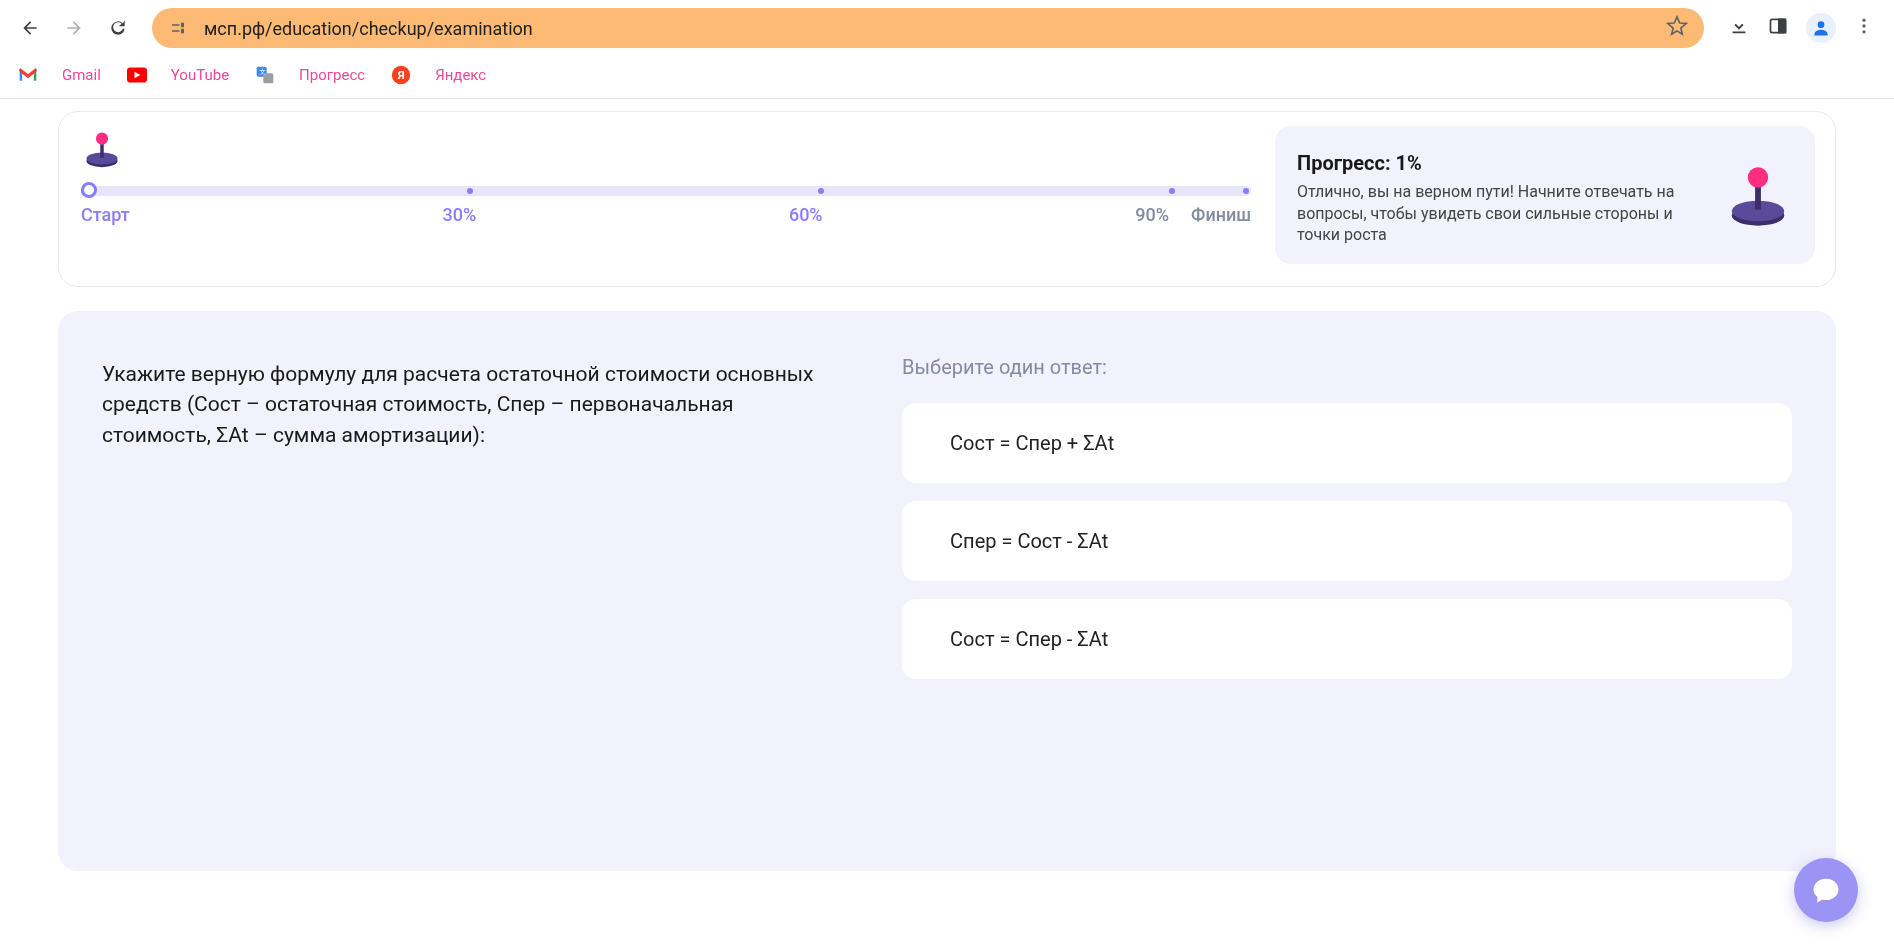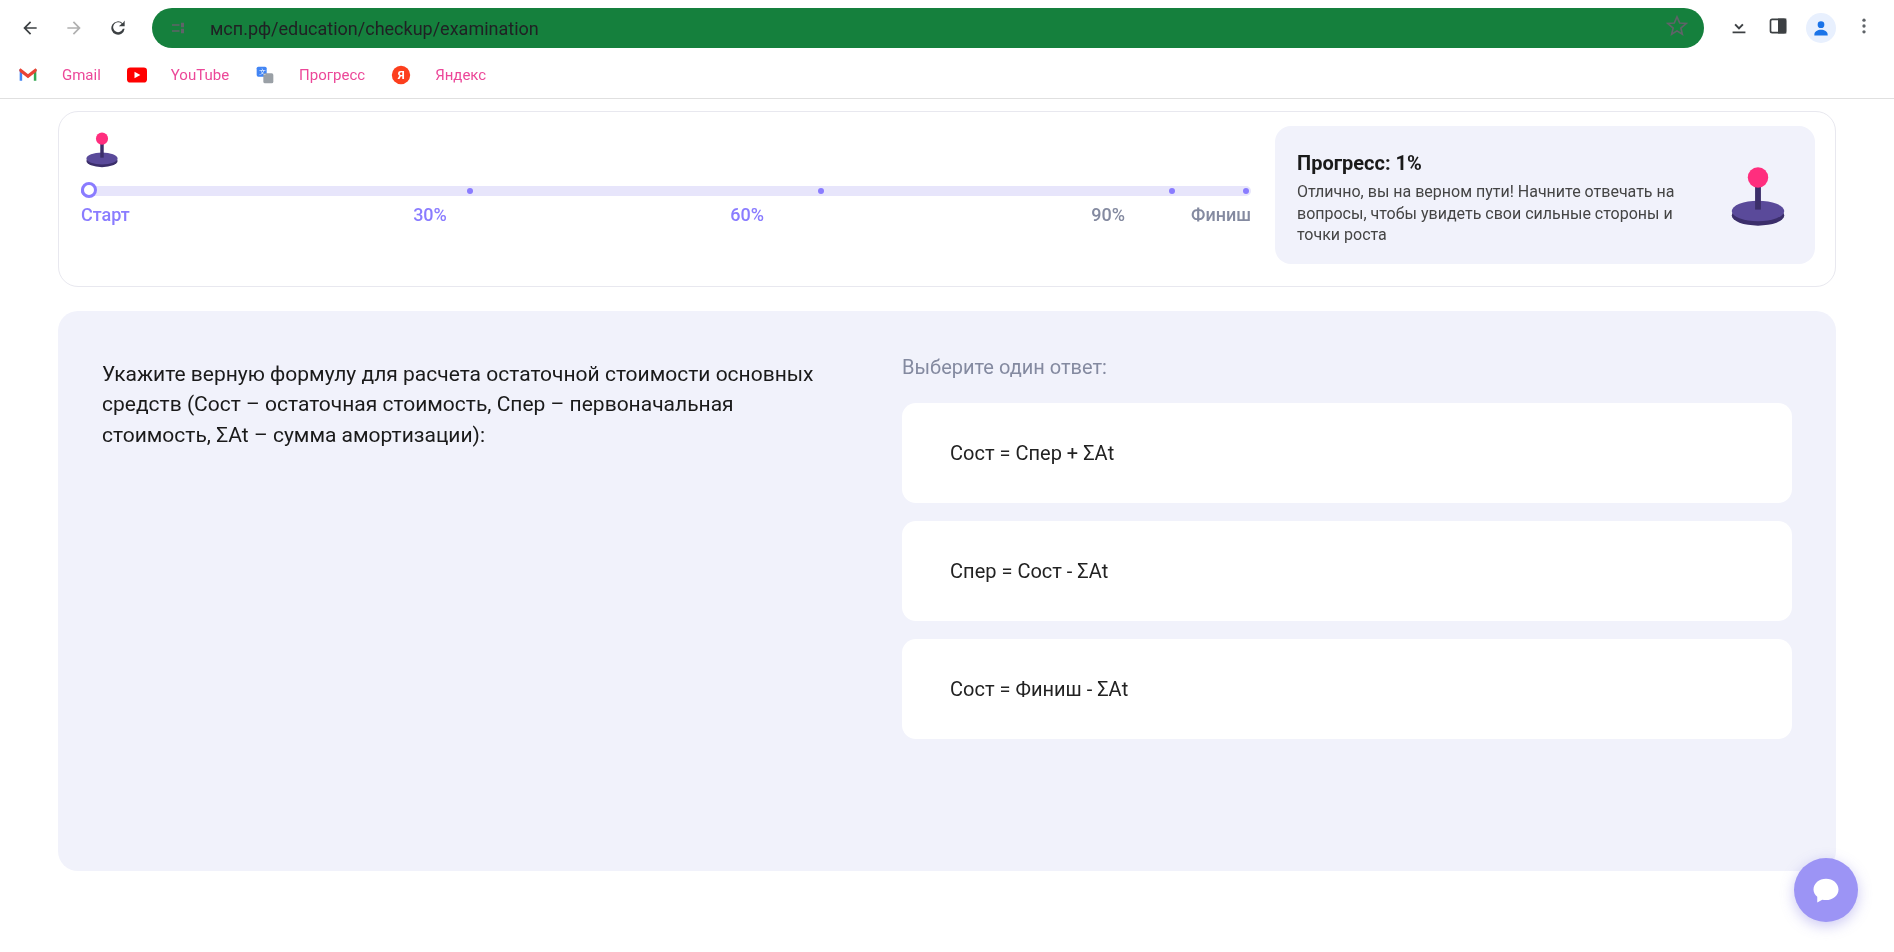--- a/index.html
+++ b/index.html
@@ -2,21 +2,21 @@
 <html><head>
 <meta charset="utf-8">
 <style>
   * { box-sizing: border-box; margin: 0; padding: 0; }
   body { font-family: -apple-system, BlinkMacSystemFont, 'Segoe UI', Roboto, Arial, sans-serif; background: #fff; color: #1a1a1a; width: 1894px; height: 952px; overflow: hidden; }
 
   
   .toolbar { display: flex; align-items: center; padding: 6px 12px; gap: 8px; height: 56px; }
   .nav-btn { width: 36px; height: 36px; border-radius: 50%; display: flex; align-items: center; justify-content: center; color: #5f6368; cursor: pointer; }
   .nav-btn.disabled { color: #b0b0b0; }
-  .addr { flex: 1; display: flex; align-items: center; background: #15803d; border-radius: 22px; height: 40px; padding: 0 16px; margin: 0 8px; gap: 22px; color: #3c4043; }
+  .addr { flex: 1; display: flex; align-items: center; background: #fdba74; border-radius: 22px; height: 40px; padding: 0 16px; margin: 0 8px; gap: 16px; color: #3c4043; }
   .site-icon { width: 20px; height: 20px; display: flex; align-items: center; justify-content: center; color: #5f6368; font-size: 15px; }
   .addr-text { font-size: 18px; color: #202124; }
   .star { margin-left: auto; color: #5f6368; }
   .right-icons { display: flex; align-items: center; gap: 18px; padding: 0 8px; color: #3c4043; }
   .avatar-chip { width: 30px; height: 30px; border-radius: 50%; background: #e8f0fe; display: flex; align-items: center; justify-content: center; }
   .avatar-chip svg { fill: #1a73e8; }
 
   .bookmarks { display: flex; align-items: center; gap: 26px; padding: 6px 18px 10px; height: 42px; }
   .bm { display: flex; align-items: center; gap: 24px; font-size: 15px; color: #ec4899; cursor: pointer; }
   .bm-icon { width: 20px; height: 20px; display: flex; align-items: center; justify-content: center; }
@@ -25,33 +25,33 @@
   
   .page { padding: 12px 58px; }
   .progress-card { background: #fff; border: 1px solid #e8e8ef; border-radius: 20px; padding: 14px 20px 22px; display: flex; gap: 24px; align-items: flex-start; }
   .progress-left { flex: 1; padding: 4px 0 0 2px; }
   .joy-small { width: 42px; height: 38px; margin-bottom: 4px; }
   .track { position: relative; height: 10px; background: #e7e5fb; border-radius: 6px; margin: 10px 0 8px; }
   .track-fill { position: absolute; left: 0; width: 1%; height: 10px; border-radius: 6px; background: #8a7cff; }
   .thumb { position: absolute; top: -4px; left: 0; width: 16px; height: 16px; border-radius: 50%; background: #fff; border: 3px solid #8a7cff; }
   .tick { position: absolute; top: 2px; width: 6px; height: 6px; border-radius: 50%; background: #8a7cff; }
   .labels { display: flex; justify-content: space-between; font-size: 18px; color: #8a7cff; font-weight: 500; }
-  .labels span:last-child { color: #848aa0; margin-left: 44px; }
+  .labels span:last-child { color: #848aa0; }
   .progress-right { width: 540px; background: #f1f2fb; border-radius: 16px; padding: 18px 22px; display: flex; gap: 18px; align-items: center; }
   .pr-text { flex: 1; margin-top: 7px; }
   .pr-title { font-weight: 700; font-size: 20px; margin-bottom: 6px; }
   .pr-desc { font-size: 16px; color: #444; line-height: 1.35; }
   .joy-big { width: 70px; height: 70px; }
 
   .exam { background: #f1f2fb; border-radius: 20px; margin-top: 24px; display: flex; min-height: 560px; }
   .exam-left { width: 45%; padding: 48px 44px; }
   .exam-q { font-size: 21px; font-weight: 400; line-height: 1.45; color: #1a1a1a; }
   .exam-right { flex: 1; padding: 44px 44px; }
   .exam-hint { color: #848aa0; font-size: 20px; margin-bottom: 24px; }
-  .answer { background: #fff; border-radius: 14px; padding: 38px 48px; font-size: 20px; color: #222; margin-bottom: 18px; cursor: pointer; }
+  .answer { background: #fff; border-radius: 14px; padding: 28px 48px; font-size: 20px; color: #222; margin-bottom: 18px; cursor: pointer; }
 
   .chat-fab { position: fixed; right: 36px; bottom: 30px; width: 64px; height: 64px; border-radius: 50%; background: #9c94f5; display: flex; align-items: center; justify-content: center; box-shadow: 0 4px 14px rgba(110,100,220,.35); cursor: pointer; }
   .chat-fab svg { fill: #fff; }
 </style>
 </head>
 <body>
 
 <div class="toolbar">
   <div class="nav-btn">
     <svg width="20" height="20" viewBox="0 0 24 24">
@@ -202,21 +202,21 @@
     </div>
     <div class="exam-right">
       <div class="exam-hint">Выберите один ответ:</div>
       <div class="answer">
         <span>Сост = Спер + ΣАt</span>
       </div>
       <div class="answer">
         <span>Спер = Сост - ΣАt</span>
       </div>
       <div class="answer">
-        <span>Сост = Финиш - ΣАt</span>
+        <span>Сост = Спер - ΣАt</span>
       </div>
     </div>
   </div>
 
 </div>
 
 <div class="chat-fab">
   <svg width="30" height="30" viewBox="0 0 24 24">
       <path d="M12 3C6.5 3 2 6.8 2 11.5c0 2.3 1.1 4.4 3 5.9V22l4-2.3c1 .2 2 .3 3 .3 5.5 0 10-3.8 10-8.5S17.5 3 12 3z"></path>
     </svg>

